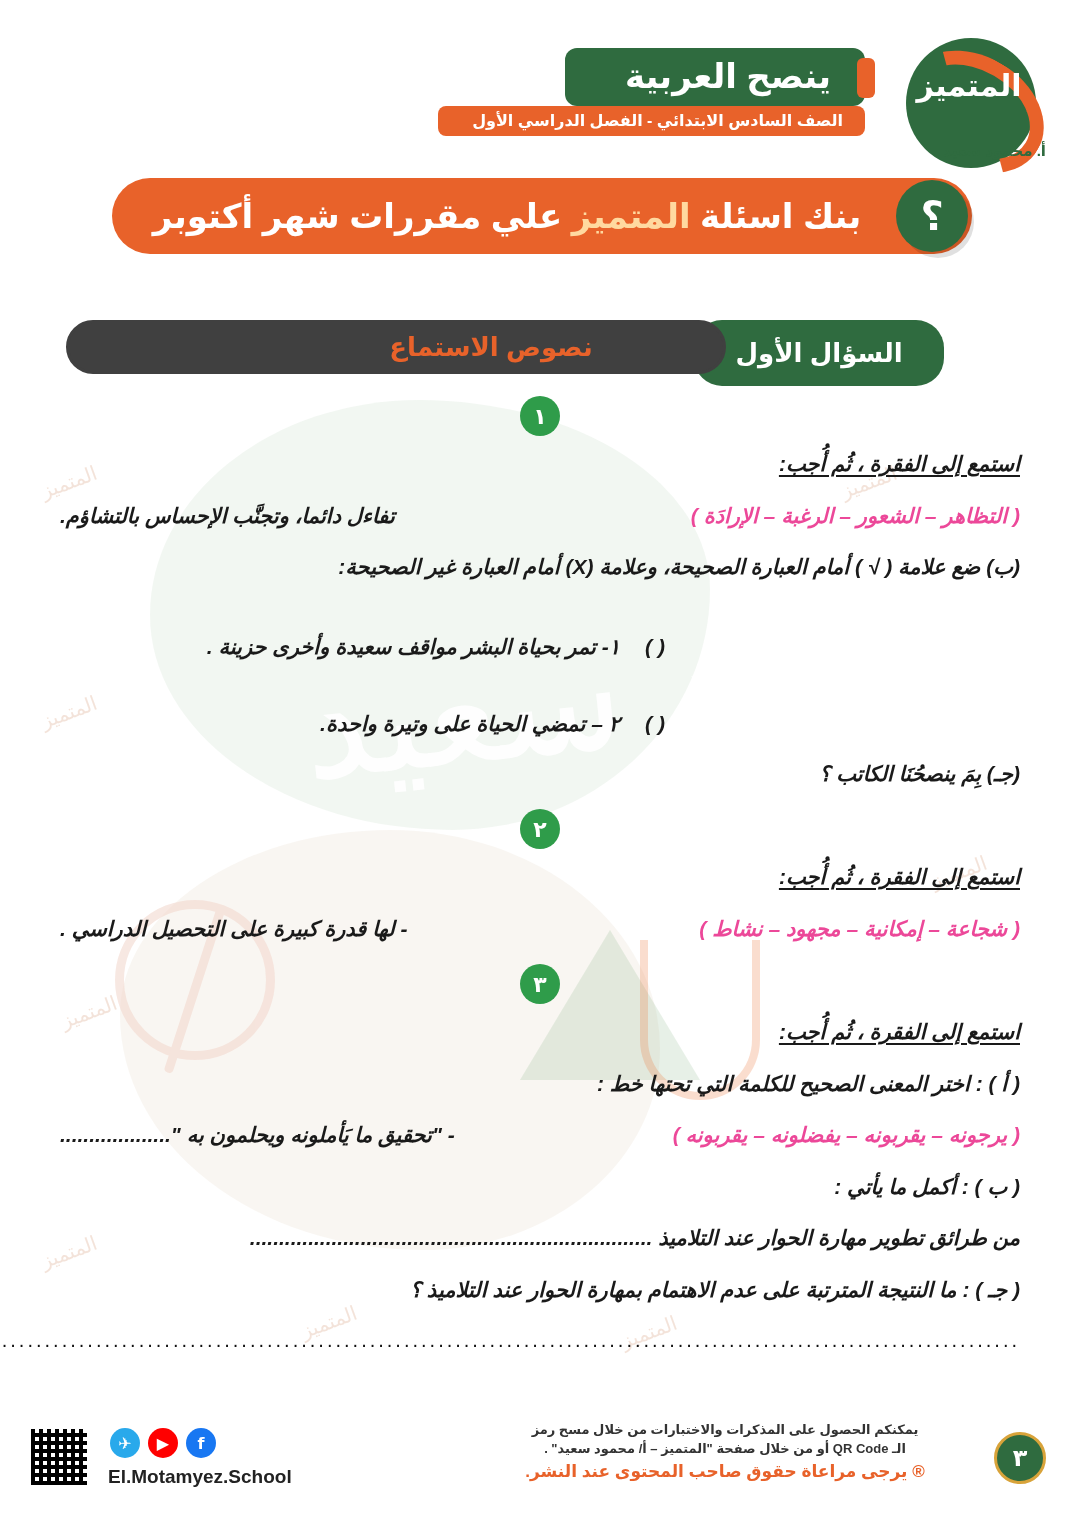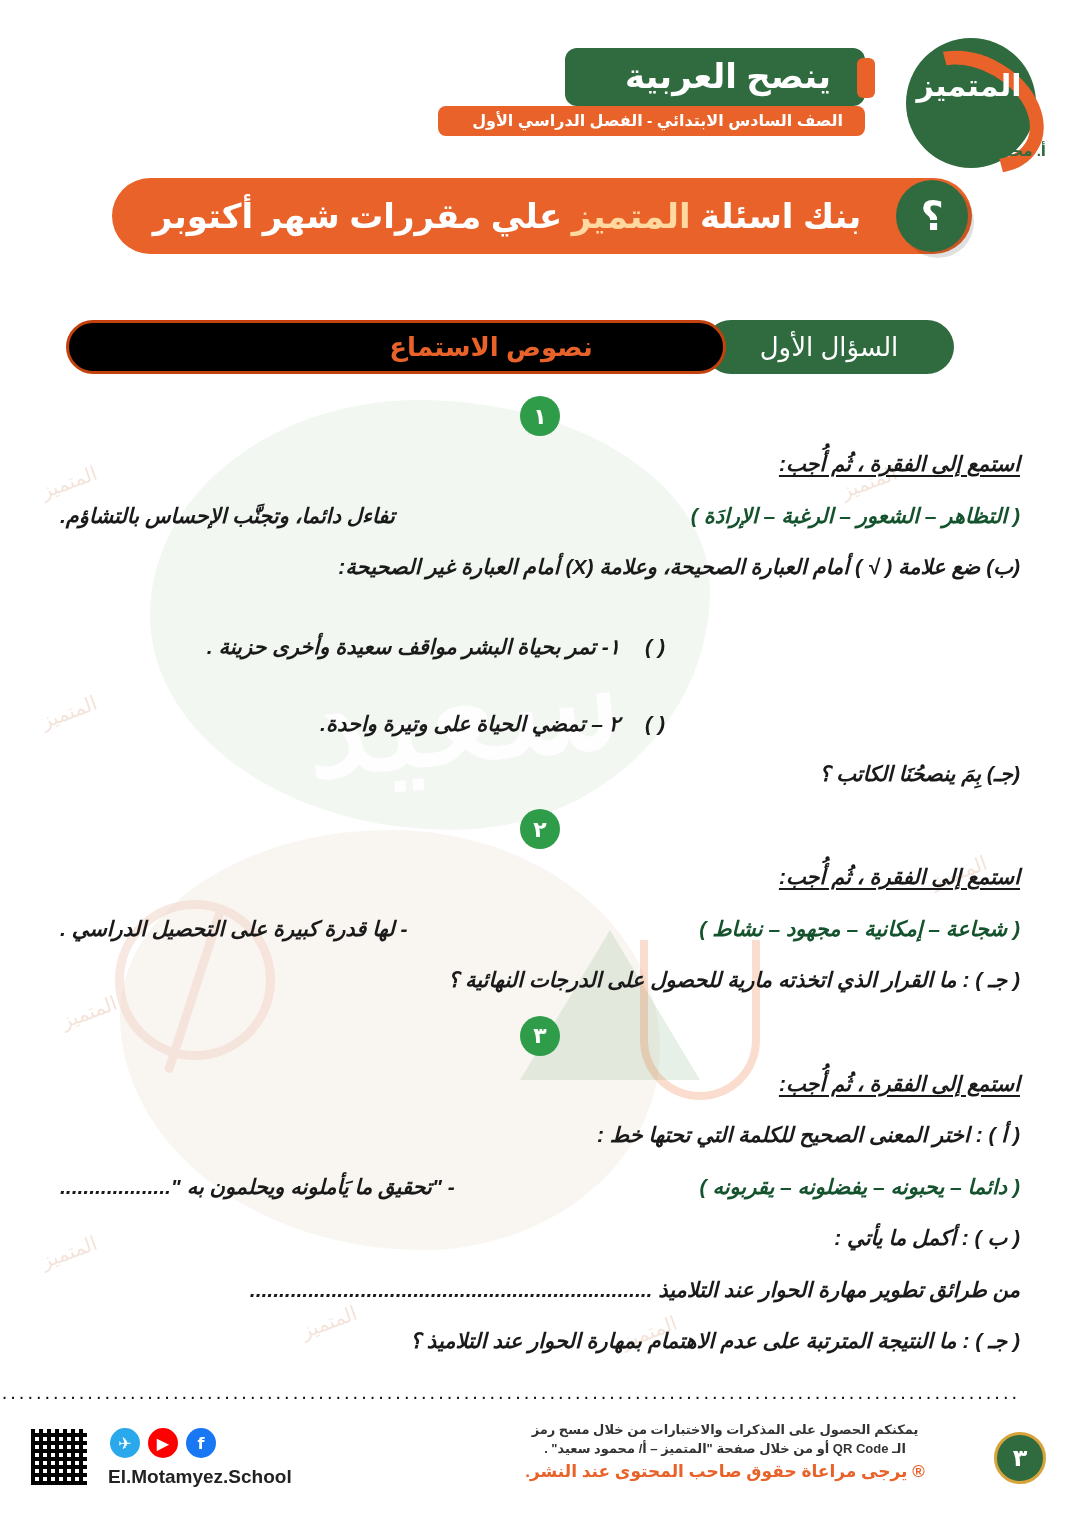--- a/index.html
+++ b/index.html
@@ -142,31 +142,31 @@
     width: 72px; height: 72px; border-radius: 50%;
     background: #2f6b3f; color: #fff;
     display:flex; align-items:center; justify-content:center;
     font-size: 40px; font-weight: bold;
     box-shadow: 6px 6px 0 rgba(0,0,0,.12);
   }
 
   
   .section-row { position: absolute; top: 320px; right: 118px; width: 895px; height: 54px; }
   .sec-green {
-    position: absolute; right: 8px; top: 0;
-    width: 250px; height: 54px; background: #2f6b3f;
+    position: absolute; right: 18px; top: 0;
+    width: 250px; height: 66px; background: #2f6b3f;
     border-radius: 28px;
-    color: #fff; font-size: 26px; font-weight: normal;
+    color: #fff; font-size: 26px; font-weight: bold;
     display: flex; align-items: center; justify-content: center;
   }
   .sec-outline {
     position: absolute; right: 236px; top: 0;
     width: 660px; height: 54px;
-    border: 3px solid #c2410c; border-radius: 28px;
-    background: #000000;
+    border: 3px solid #404040; border-radius: 28px;
+    background: #404040;
     color: #e8622a; font-size: 26px; font-weight: bold;
     display: flex; align-items: center; justify-content: center;
     padding-left: 190px;
   }
 
   
   .content {
     position: absolute; top: 382px; right: 60px; left: 60px;
     direction: rtl;
     font-size: 21px;
@@ -180,21 +180,21 @@
     margin: 14px auto 12px auto;
     position: relative;
     font-family: "DejaVu Sans", sans-serif;
   }
   .line { margin: 0 0 20px 0; display: block; }
   .r { text-align: right; }
   .c { text-align: center; }
   .u { text-decoration: underline; text-underline-offset: 4px; }
   .bold { font-weight: bold; font-style: italic; }
   .row2 { display: flex; justify-content: space-between; align-items: baseline; gap: 20px; margin-bottom: 20px; }
-  .choices { color: #14532d; }
+  .choices { color: #ec4899; }
   .dots { letter-spacing: 2px; }
   .dotline { color: #111; font-size: 20px; letter-spacing: 3px; margin-bottom: 16px; display:block; }
   .tf-row { display: flex; justify-content: flex-start; align-items: baseline; margin-bottom: 18px; gap: 0; }
   .tf-text { width: 560px; text-align: right; margin-top: 28px; }
   .tf-box { width: 70px; text-align: center; }
 
   
   .footer { position: absolute; bottom: 18px; left: 0; right: 0; height: 110px; }
   .qr {
     position: absolute; left: 28px; bottom: 22px;
@@ -288,27 +288,26 @@
     <span class="tf-text bold">٢ – تمضي الحياة على وتيرة واحدة.</span>
   </div>
   <div class="line r bold">(جـ) بِمَ ينصحُنَا الكاتب ؟</div>
 
   <div class="qnum">٢</div>
   <div class="line r bold u">استمع إلى الفقرة ، ثُم أُجب:</div>
   <div class="row2">
     <span class="choices bold">( شجاعة – إمكانية – مجهود – نشاط )</span>
     <span class="bold">-      لها قدرة كبيرة على التحصيل الدراسي .</span>
   </div>
-  <div class="line r bold">( جـ ) : ما القرار الذي اتخذته مارية للحصول على الدرجات النهائية ؟</div>
 
   <div class="qnum">٣</div>
   <div class="line r bold u">استمع إلى الفقرة ، ثُم أُجب:</div>
   <div class="line r bold">( أ ) : اختر المعنى الصحيح للكلمة التي تحتها خط :</div>
   <div class="row2">
-    <span class="choices bold">( دائما – يحبونه – يفضلونه – يقربونه )</span>
+    <span class="choices bold">( يرجونه – يقربونه – يفضلونه – يقربونه )</span>
     <span class="bold">-      "تحقيق ما يَأملونه ويحلمون به "...................</span>
   </div>
   <div class="line r bold">( ب ) : أكمل ما يأتي :</div>
   <div class="line r bold dots">من طرائق تطوير مهارة الحوار عند التلاميذ .....................................................................</div>
   <div class="line r bold">( جـ ) : ما النتيجة المترتبة على عدم الاهتمام بمهارة الحوار عند التلاميذ ؟</div>
   <div class="dotline c">............................................................................................................................................</div>
 </div>
 
 <div class="footer">
   <div class="qr"></div>

